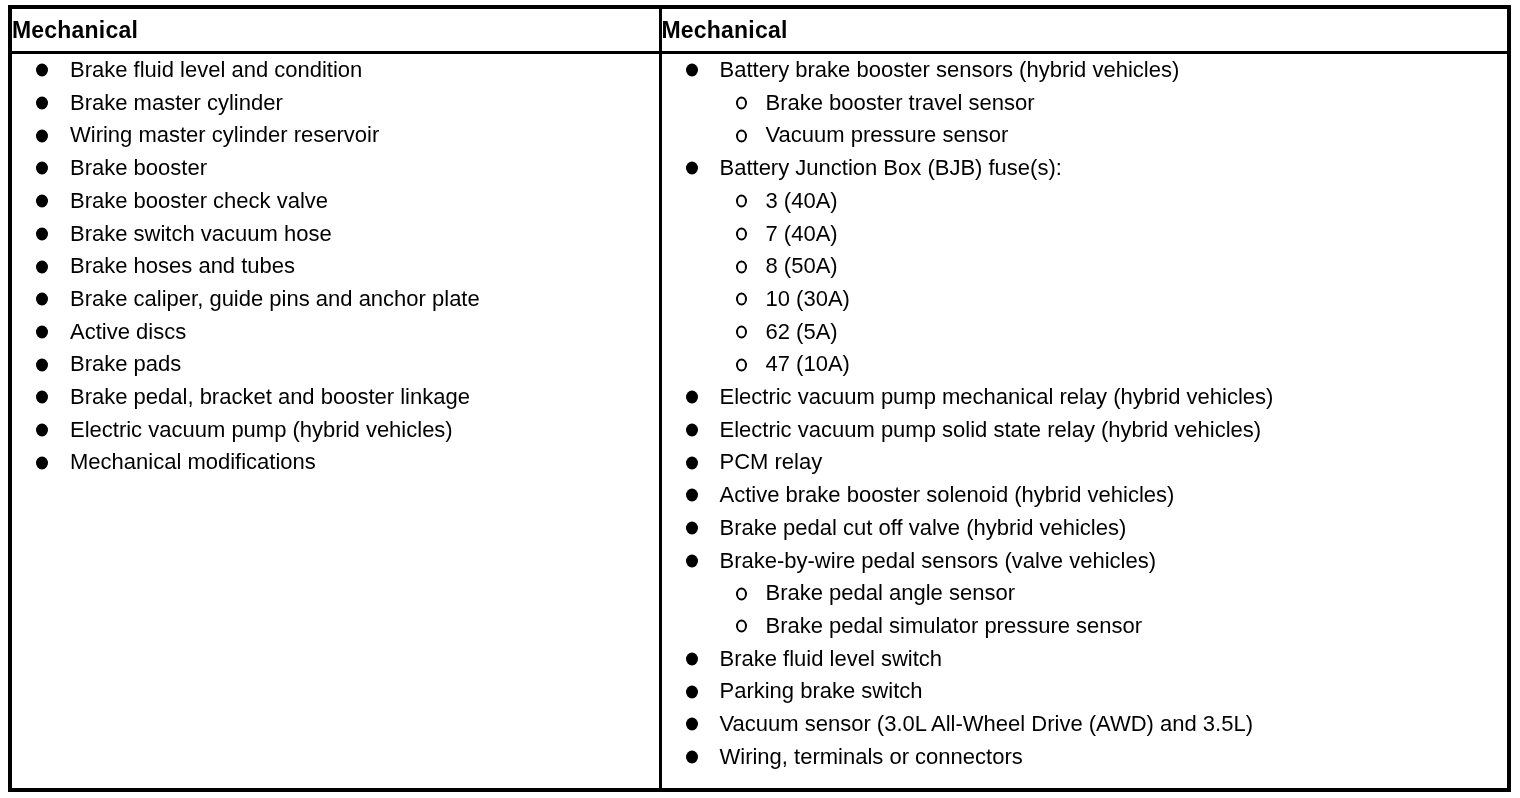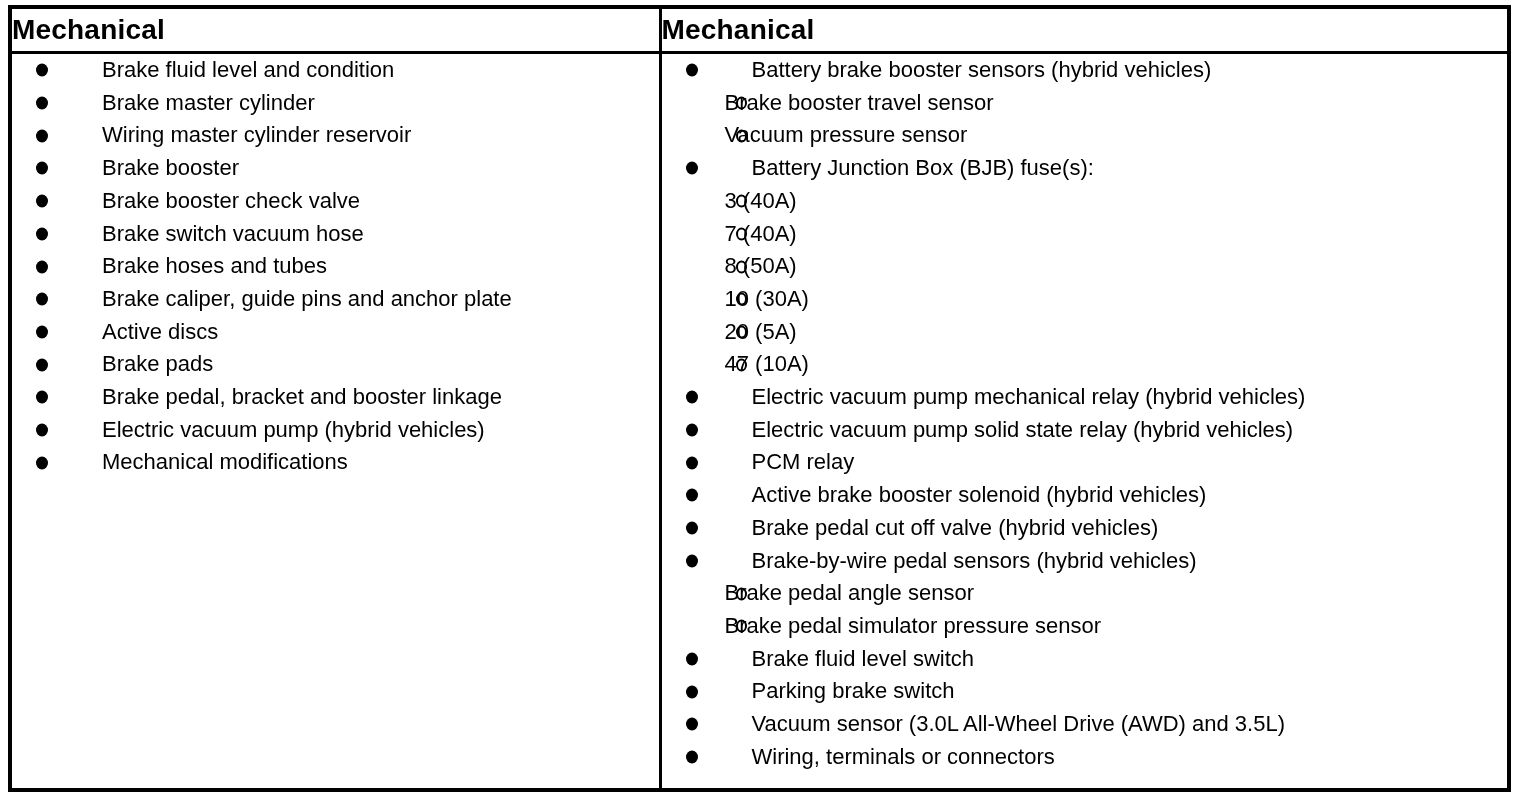--- a/index.html
+++ b/index.html
@@ -29,42 +29,42 @@
   table.diag-table th,
   table.diag-table td {
     border: 3px solid #000000;
     padding: 0;
     background: #ffffff;
   }
   th.col-header {
     height: 42px;
     text-align: left;
     vertical-align: middle;
-    font-size: 28px;
+    font-size: 23px;
     font-weight: bold;
     padding-left: 18px;
     letter-spacing: 0.2px;
   }
   td.col-body {
     vertical-align: top;
     padding: 9px 6px 4px 0;
   }
   ul.item-list {
     margin: 0;
     padding: 0;
     list-style: none;
   }
   .item {
     position: relative;
     font-size: 22px;
     line-height: 32.7px;
     white-space: nowrap;
   }
-  .item.lvl1 { padding-left: 90px; }
-  .item.lvl2 { padding-left: 63px; }
+  .item.lvl1 { padding-left: 58px; }
+  .item.lvl2 { padding-left: 104px; }
   .item .bullet {
     position: absolute;
     top: 50%;
     transform: translateY(-50%);
     box-sizing: border-box;
   }
   .item.lvl1 .bullet {
     left: 24px;
     width: 12px;
     height: 13px;
@@ -117,28 +117,28 @@
         <td class="col-body">
           <ul class="item-list">
               <li class="item lvl1"><span class="bullet"></span><span class="item-text">Battery brake booster sensors (hybrid vehicles)</span></li>
               <li class="item lvl2"><span class="bullet"></span><span class="item-text">Brake booster travel sensor</span></li>
               <li class="item lvl2"><span class="bullet"></span><span class="item-text">Vacuum pressure sensor</span></li>
               <li class="item lvl1"><span class="bullet"></span><span class="item-text">Battery Junction Box (BJB) fuse(s):</span></li>
               <li class="item lvl2"><span class="bullet"></span><span class="item-text">3 (40A)</span></li>
               <li class="item lvl2"><span class="bullet"></span><span class="item-text">7 (40A)</span></li>
               <li class="item lvl2"><span class="bullet"></span><span class="item-text">8 (50A)</span></li>
               <li class="item lvl2"><span class="bullet"></span><span class="item-text">10 (30A)</span></li>
-              <li class="item lvl2"><span class="bullet"></span><span class="item-text">20 (5A)</span></li>
+              <li class="item lvl2"><span class="bullet"></span><span class="item-text">62 (5A)</span></li>
               <li class="item lvl2"><span class="bullet"></span><span class="item-text">47 (10A)</span></li>
               <li class="item lvl1"><span class="bullet"></span><span class="item-text">Electric vacuum pump mechanical relay (hybrid vehicles)</span></li>
               <li class="item lvl1"><span class="bullet"></span><span class="item-text">Electric vacuum pump solid state relay (hybrid vehicles)</span></li>
               <li class="item lvl1"><span class="bullet"></span><span class="item-text">PCM relay</span></li>
               <li class="item lvl1"><span class="bullet"></span><span class="item-text">Active brake booster solenoid (hybrid vehicles)</span></li>
               <li class="item lvl1"><span class="bullet"></span><span class="item-text">Brake pedal cut off valve (hybrid vehicles)</span></li>
-              <li class="item lvl1"><span class="bullet"></span><span class="item-text">Brake-by-wire pedal sensors (hybrid vehicles)</span></li>
+              <li class="item lvl1"><span class="bullet"></span><span class="item-text">Brake-by-wire pedal sensors (valve vehicles)</span></li>
               <li class="item lvl2"><span class="bullet"></span><span class="item-text">Brake pedal angle sensor</span></li>
               <li class="item lvl2"><span class="bullet"></span><span class="item-text">Brake pedal simulator pressure sensor</span></li>
               <li class="item lvl1"><span class="bullet"></span><span class="item-text">Brake fluid level switch</span></li>
               <li class="item lvl1"><span class="bullet"></span><span class="item-text">Parking brake switch</span></li>
               <li class="item lvl1"><span class="bullet"></span><span class="item-text">Vacuum sensor (3.0L All-Wheel Drive (AWD) and 3.5L)</span></li>
               <li class="item lvl1"><span class="bullet"></span><span class="item-text">Wiring, terminals or connectors</span></li>
             </ul>
         </td>
       </tr>
     </tbody>

